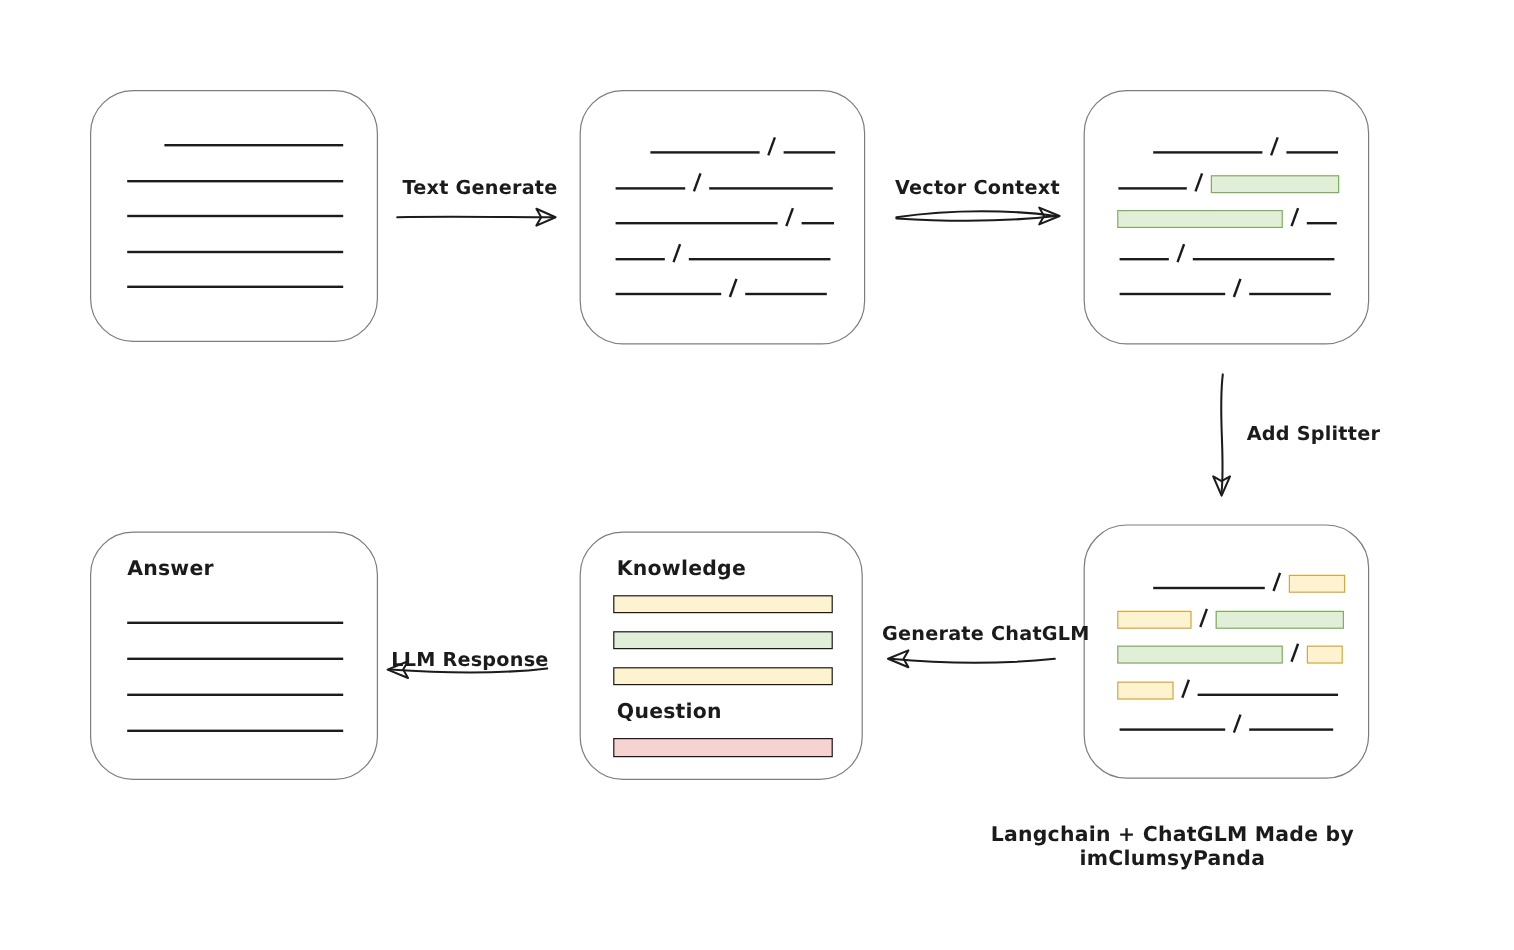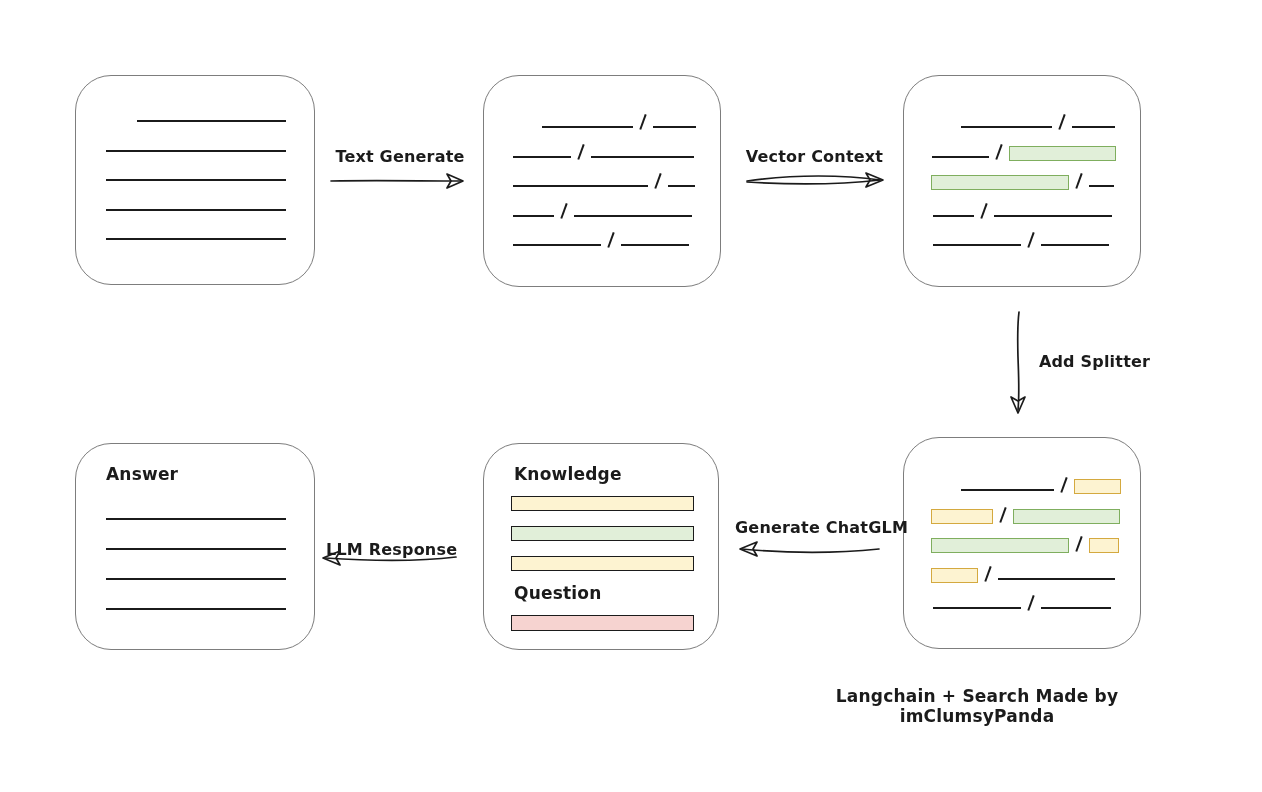--- a/index.html
+++ b/index.html
@@ -76,21 +76,21 @@
     <g>
       <path d="M879,549 C830,554 785,553 742,549"></path>
       <path d="M757,542 L740,549 L757,556 L753,549 Z"></path>
     </g>
     <g>
       <path d="M456,557 C415,562 370,561 325,558"></path>
       <path d="M340,551 L323,558 L340,565 L336,558 Z"></path>
     </g>
   </svg>
 
-  <div class="caption">Langchain + Search Made by imClumsyPanda</div>
+  <div class="caption">Langchain + ChatGLM Made by imClumsyPanda</div>
 <div class="box" style="left: 75px; top: 75px; width: 240px; height: 210px;">
       <div class="row" style="top: 16.5px; height: 29.5px; padding-left: 61px;">
         <div class="seg-line" style="width: 149px;"></div>
       </div>
       <div class="row" style="top: 46px; height: 29.5px; padding-left: 30px;">
         <div class="seg-line" style="width: 180px;"></div>
       </div>
       <div class="row" style="top: 75.5px; height: 29.5px; padding-left: 30px;">
         <div class="seg-line" style="width: 180px;"></div>
       </div>

